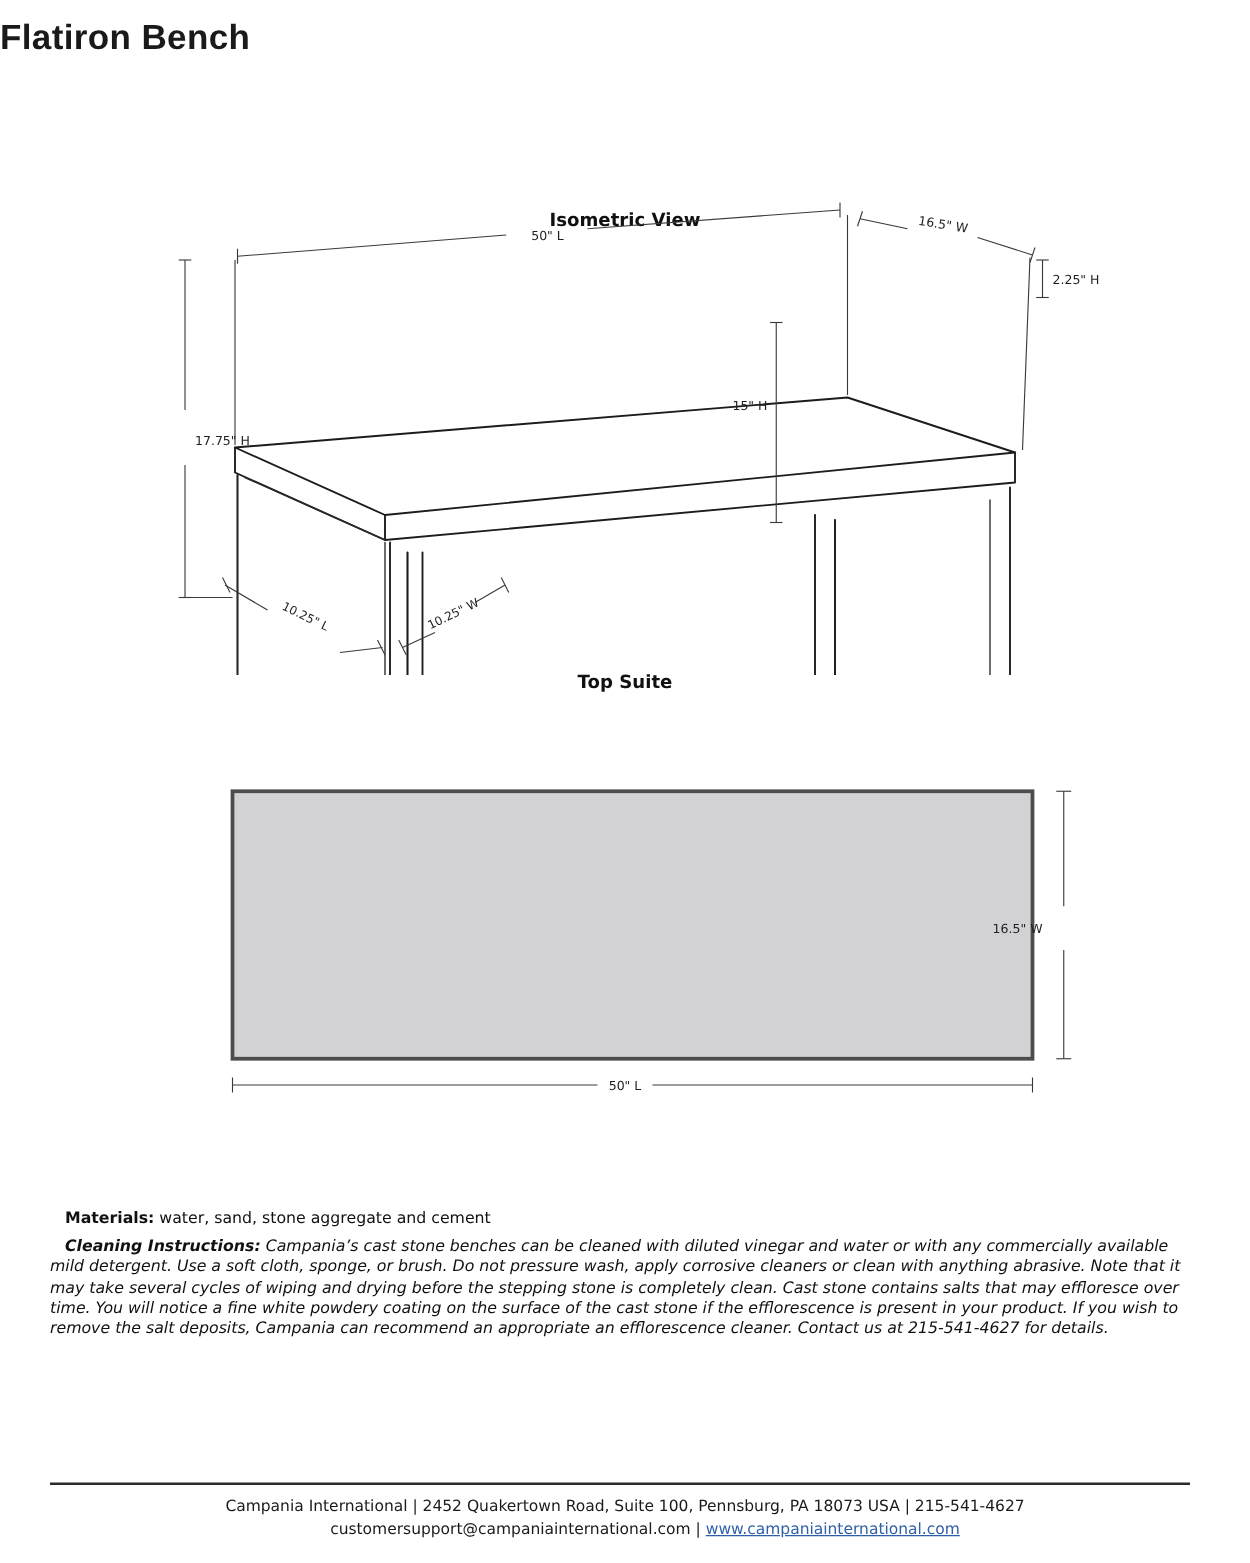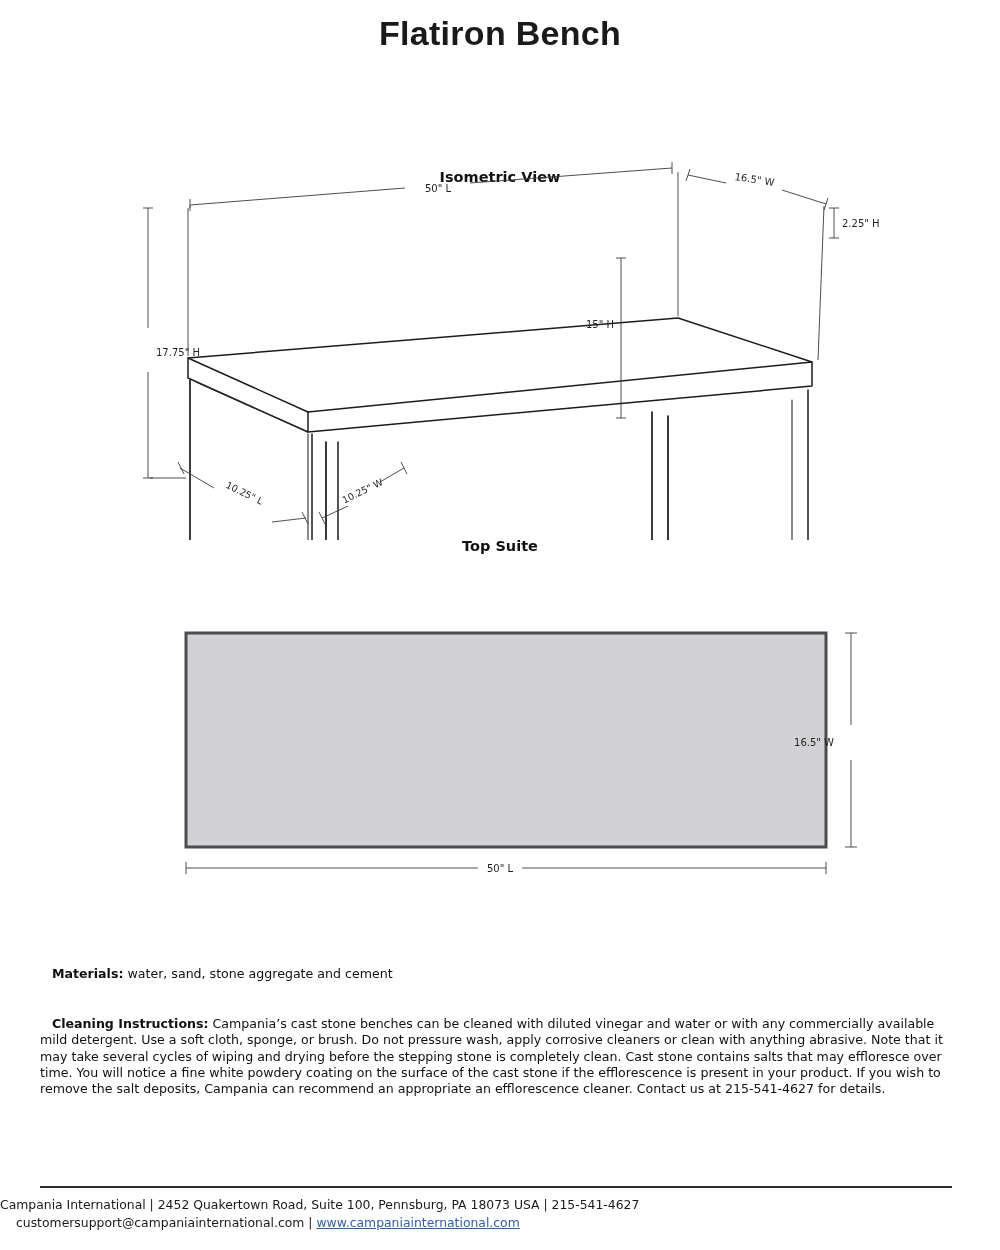--- a/index.html
+++ b/index.html
@@ -18,24 +18,23 @@
   .page {
     position: absolute;
     inset: 0;
   }
   
   .doc-title {
     position: absolute;
     top: 14px;
     left: 0;
     width: 1000px;
-    text-align: center;
     font-family: "Liberation Sans", sans-serif;
     font-weight: bold;
-    font-size: 34px;
+    font-size: 28px;
     letter-spacing: 0.3px;
     color: #1a1a1a;
   }
   
   .section-heading {
     position: absolute;
     width: 1000px;
     left: 0;
     text-align: center;
     font-family: "DejaVu Sans", sans-serif;
@@ -99,36 +98,37 @@
     position: absolute;
     left: 40px;
     width: 912px;
     font-family: "DejaVu Sans", sans-serif;
     font-size: 12.6px;
     line-height: 1.30;
     color: #111111;
     text-align: left;
   }
   #materials-block { top: 966px; }
-  #cleaning-block  { top: 1016px; }
+  #cleaning-block  { top: 989px; font-style: italic; }
   .lead { font-weight: bold; margin-left: 12px; }
 
   
   .footer-rule {
     position: absolute;
     left: 40px;
     top: 1186px;
     width: 912px;
     height: 2px;
     background: #2b2b2b;
   }
   .footer-text {
     position: absolute;
     left: 0;
     width: 1000px;
+    text-align: center;
     font-family: "DejaVu Sans", sans-serif;
     font-size: 12.4px;
     color: #1a1a1a;
     line-height: 1.42;
   }
   #footer-line-1 { top: 1196px; }
   #footer-line-2 { top: 1214px; margin-left: 16px; }
   .weblink {
     color: #2f5fa8;
     text-decoration: underline;

